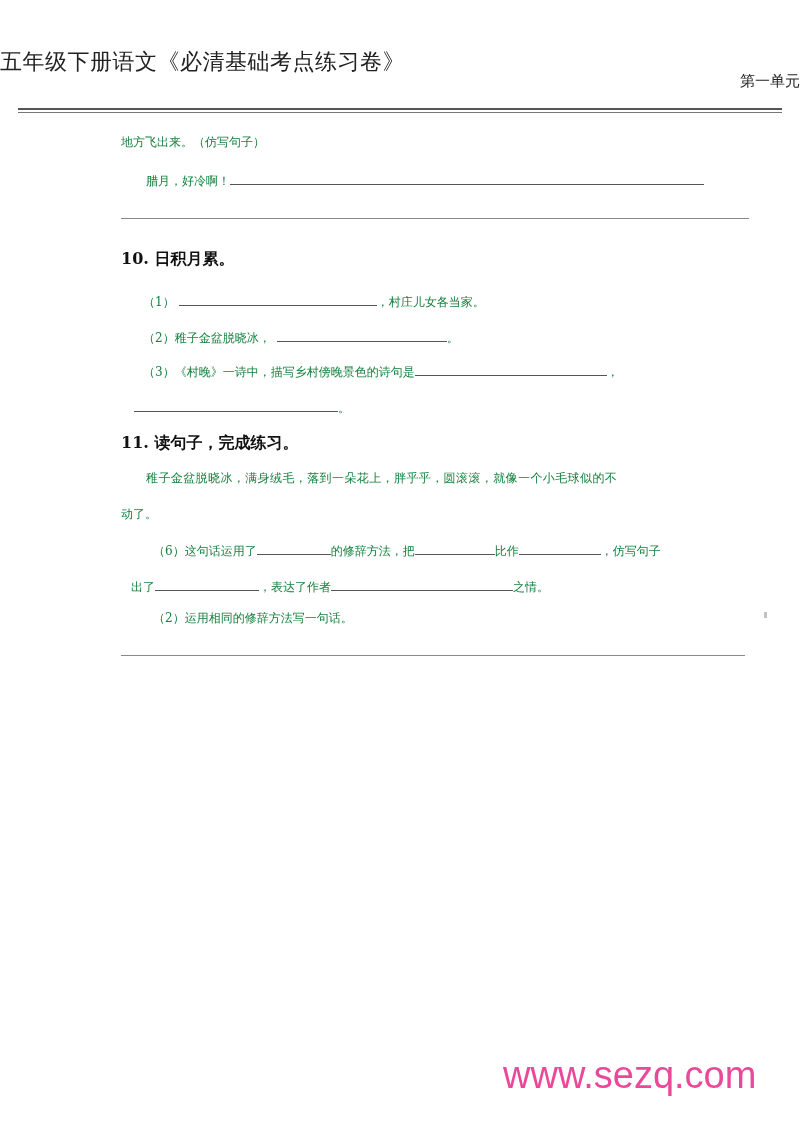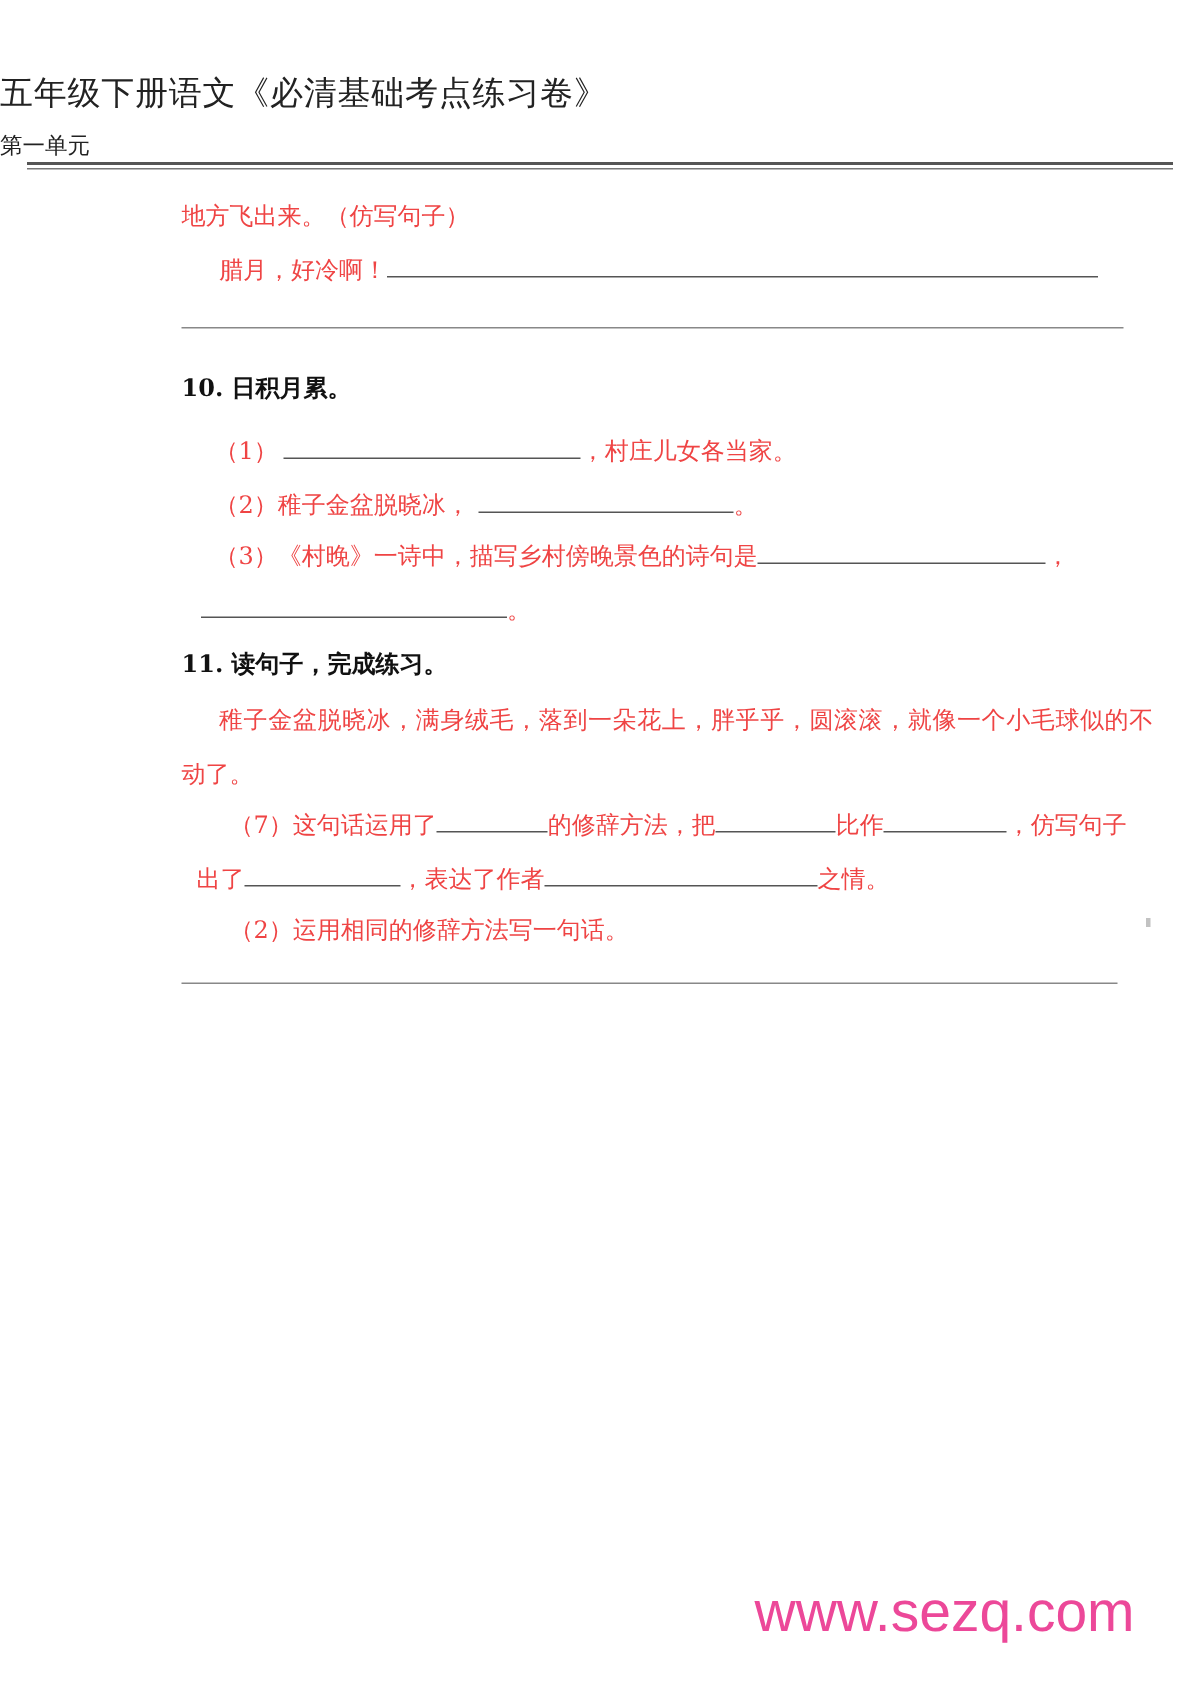--- a/index.html
+++ b/index.html
@@ -3,24 +3,24 @@
   <meta charset="utf-8">
   <style>
     html, body { margin: 0; padding: 0; }
     body {
       width: 800px; height: 1131px; position: relative; overflow: hidden;
       background: #ffffff; color: #1a1a1a;
       font-family: "DejaVu Serif", "Liberation Serif", serif;
     }
     .abs { position: absolute; white-space: nowrap; }
     .title { top: 47px; left: 0; width: 800px; font-size: 22px; color: #222; letter-spacing: 0.5px; }
-    .subtitle { top: 88px; left: 0; width: 800px; text-align: left; font-size: 15px; color: #222; }
+    .subtitle { top: 72px; left: 0; width: 800px; text-align: right; font-size: 15px; color: #222; }
     .rule1 { position: absolute; left: 18px; width: 764px; top: 108px; height: 0; border-top: 2px solid #555; }
     .rule2 { position: absolute; left: 18px; width: 764px; top: 112px; height: 0; border-top: 1px solid #777; }
-    .txt { font-size: 16px; color: #ef4444; }
+    .txt { font-size: 12px; color: #15803d; }
     .heading { font-size: 16px; font-weight: bold; color: #111; }
     .blank { display: inline-block; border-bottom: 1px solid #555; height: 14px; vertical-align: baseline; }
     .fullline { position: absolute; height: 0; border-top: 1px solid #888; }
     .watermark { font-family: "Liberation Sans", sans-serif; font-size: 38px; color: #ec4899; top: 1054px; left: 503px; }
     .speck { position: absolute; left: 764px; top: 612px; width: 3px; height: 6px; background: #999; opacity: 0.6; }
   </style>
 </head>
 <body>
 
 <div class="abs title">五年级下册语文《必清基础考点练习卷》</div>
@@ -49,21 +49,21 @@
 </div>
 <div class="abs txt" style="top:397px; left:134px;">
   <span class="blank" style="width:204px;"></span><span>。</span>
 </div>
 
 <div class="abs heading" style="top:433px; left:121px;">11. 读句子，完成练习。</div>
 <div class="abs txt" style="top:470px; left:146px; letter-spacing:0.4px;">稚子金盆脱晓冰，满身绒毛，落到一朵花上，胖乎乎，圆滚滚，就像一个小毛球似的不</div>
 <div class="abs txt" style="top:506px; left:121px;">动了。</div>
 
 <div class="abs txt" style="top:540px; left:153px;">
-  <span>（7）这句话运用了</span><span class="blank" style="width:74px;"></span><span>的修辞方法，把</span><span class="blank" style="width:80px;"></span><span>比作</span><span class="blank" style="width:82px;"></span><span>，仿写句子</span>
+  <span>（6）这句话运用了</span><span class="blank" style="width:74px;"></span><span>的修辞方法，把</span><span class="blank" style="width:80px;"></span><span>比作</span><span class="blank" style="width:82px;"></span><span>，仿写句子</span>
 </div>
 <div class="abs txt" style="top:576px; left:131px;">
   <span>出了</span><span class="blank" style="width:104px;"></span><span>，表达了作者</span><span class="blank" style="width:182px;"></span><span>之情。</span>
 </div>
 
 <div class="abs txt" style="top:610px; left:153px;">（2）运用相同的修辞方法写一句话。</div>
 <div class="speck"></div>
 <div class="fullline" style="left:121px; width:624px; top:655px;"></div>
 
 <div class="abs watermark">www.sezq.com</div>

